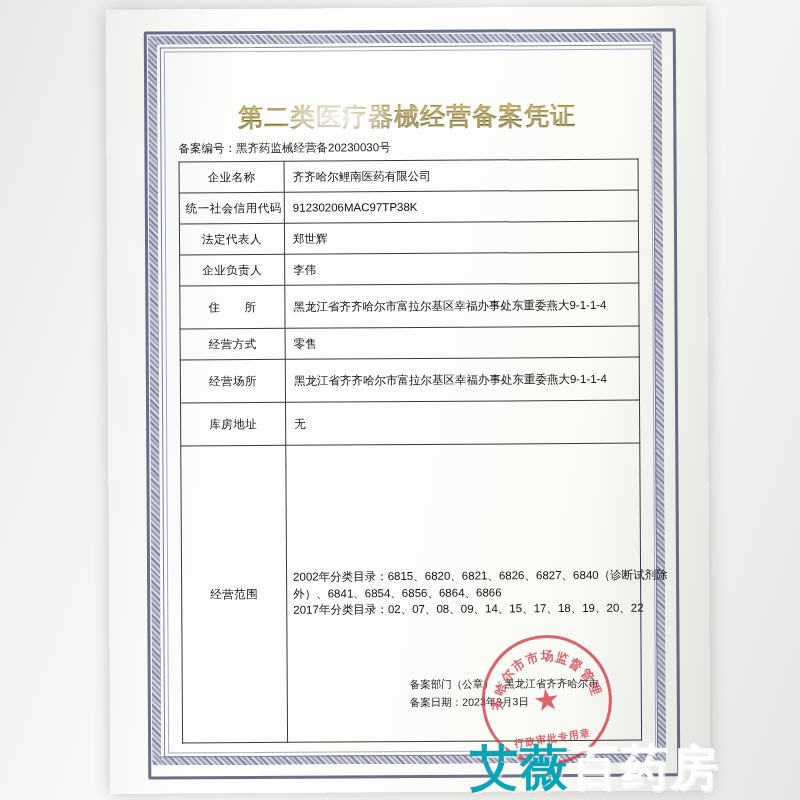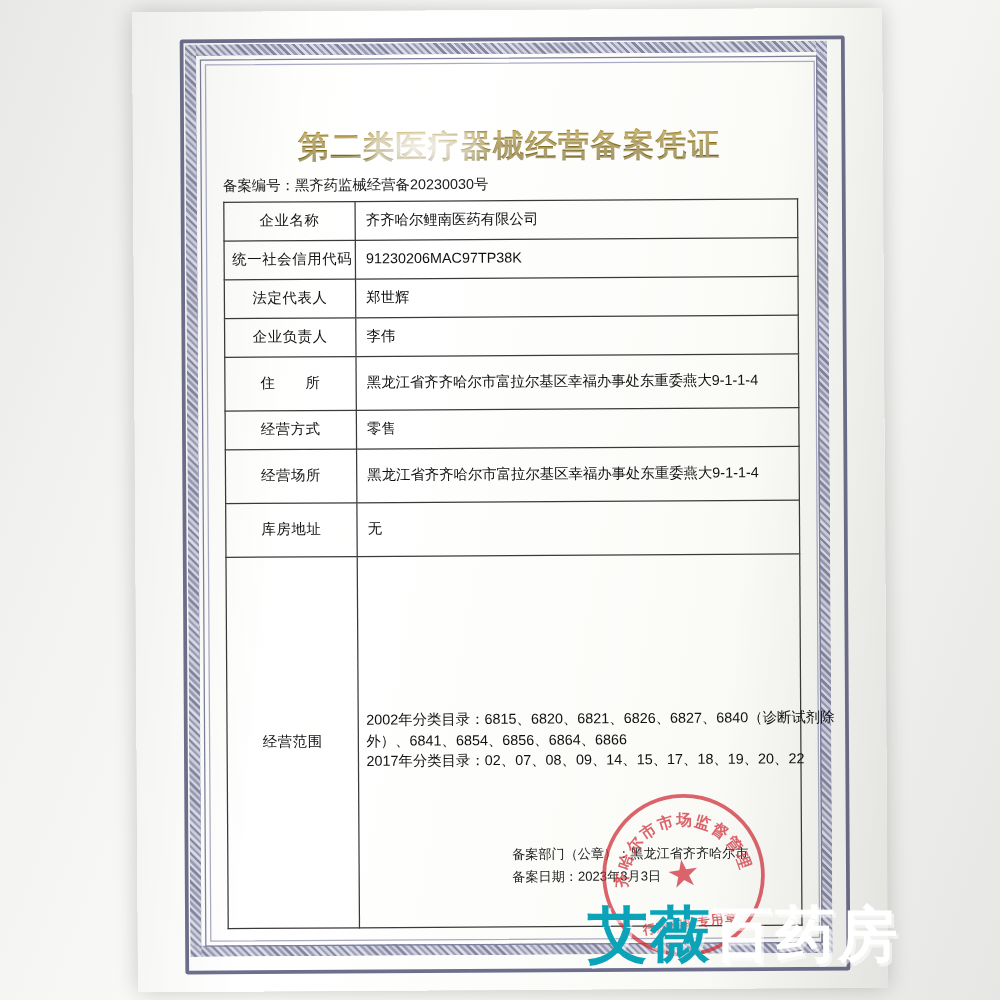--- a/index.html
+++ b/index.html
@@ -191,21 +191,21 @@
     fill: #cf2b34;
     font-size: 12.5px;
     font-weight: bold;
     font-family: "Liberation Sans", sans-serif;
     letter-spacing: 1.5px;
   }
 
   
   .watermark {
     position: absolute;
-    left: 470px; top: 716px;
+    left: 470px; top: 736px;
     font-size: 48px;
     font-weight: bold;
     letter-spacing: 2px;
     color: #0aa3b8;
     text-shadow: 2px 2px 0 rgba(255,255,255,0.55);
     white-space: nowrap;
   }
   .wm-white { color: #ffffff; }
 </style>
 </head>

